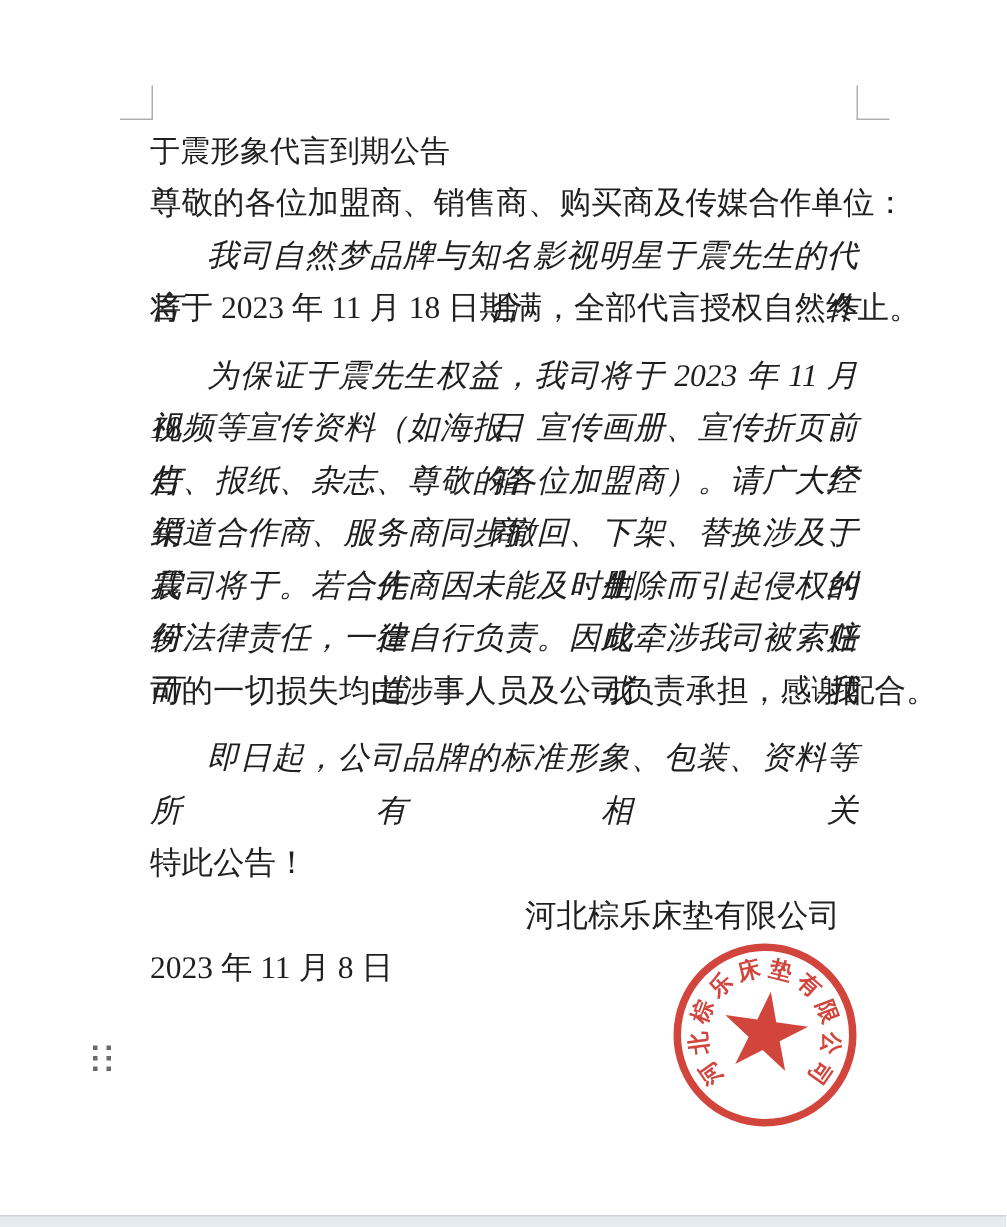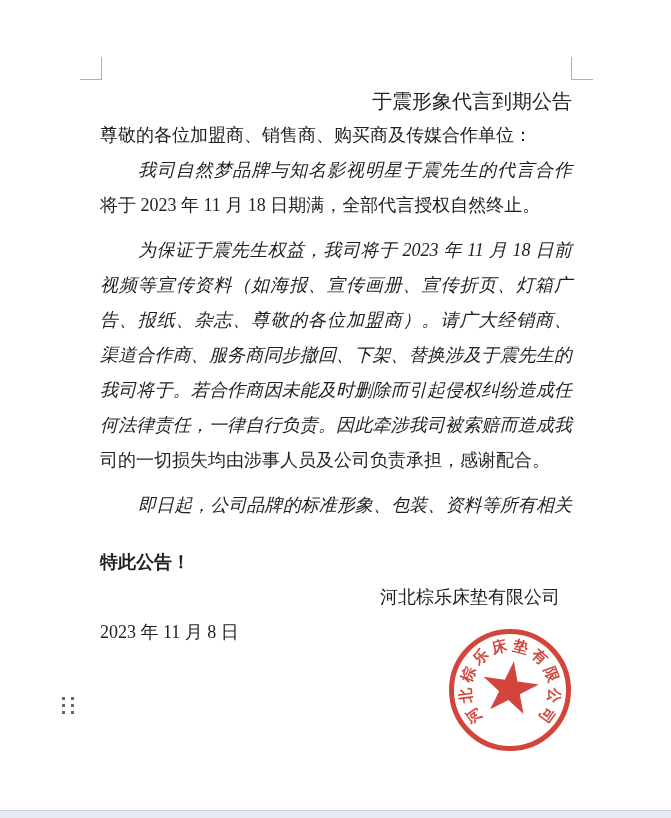--- a/index.html
+++ b/index.html
@@ -12,27 +12,27 @@
   }
   .page{position:absolute;inset:0;background:#ffffff;}
 
   
   .corner{position:absolute;width:21px;height:22px;}
   .corner.tl{left:80px;top:57px;border-right:1px solid #b0b0b0;border-bottom:1px solid #b0b0b0;}
   .corner.tr{left:571px;top:57px;border-left:1px solid #b0b0b0;border-bottom:1px solid #b0b0b0;}
 
   
   .content{position:absolute;left:100px;top:85px;width:472px;}
-  .line{font-size:18px;line-height:35px;height:35px;white-space:nowrap;}
-  .t-title{font-size:20px;line-height:33px;height:33px;text-align:right;white-space:nowrap;}
+  .line{font-size:21px;line-height:35px;height:35px;white-space:nowrap;}
+  .t-title{font-size:20px;line-height:33px;height:33px;text-align:left;white-space:nowrap;}
   .t-plain{text-align:left;}
   .t-fill{white-space:normal;text-align:justify;text-align-last:justify;font-style:italic;}
   .t-indent{text-indent:38px;}
   .t-gap-s{margin-top:10px;}
-  .t-gap-l{margin-top:22px;font-weight:bold;}
+  .t-gap-l{margin-top:35px;}
   .t-sign{text-align:right;padding-right:12px;}
   .t-date{padding-right:25px;}
 
   
   .seal{
     position:absolute;left:449px;top:629px;width:122px;height:122px;
     mix-blend-mode:multiply;opacity:.93;pointer-events:none;
   }
   .seal-ring{
     position:absolute;inset:0;border:5px solid var(--seal-color);border-radius:50%;

